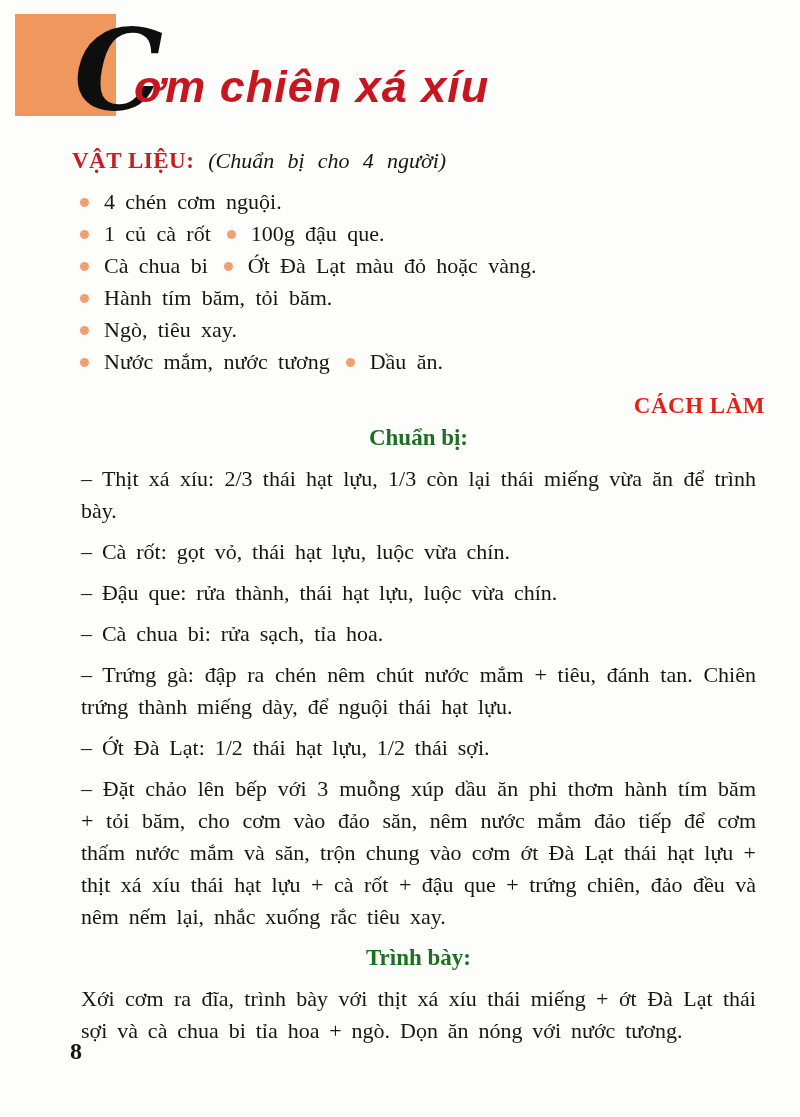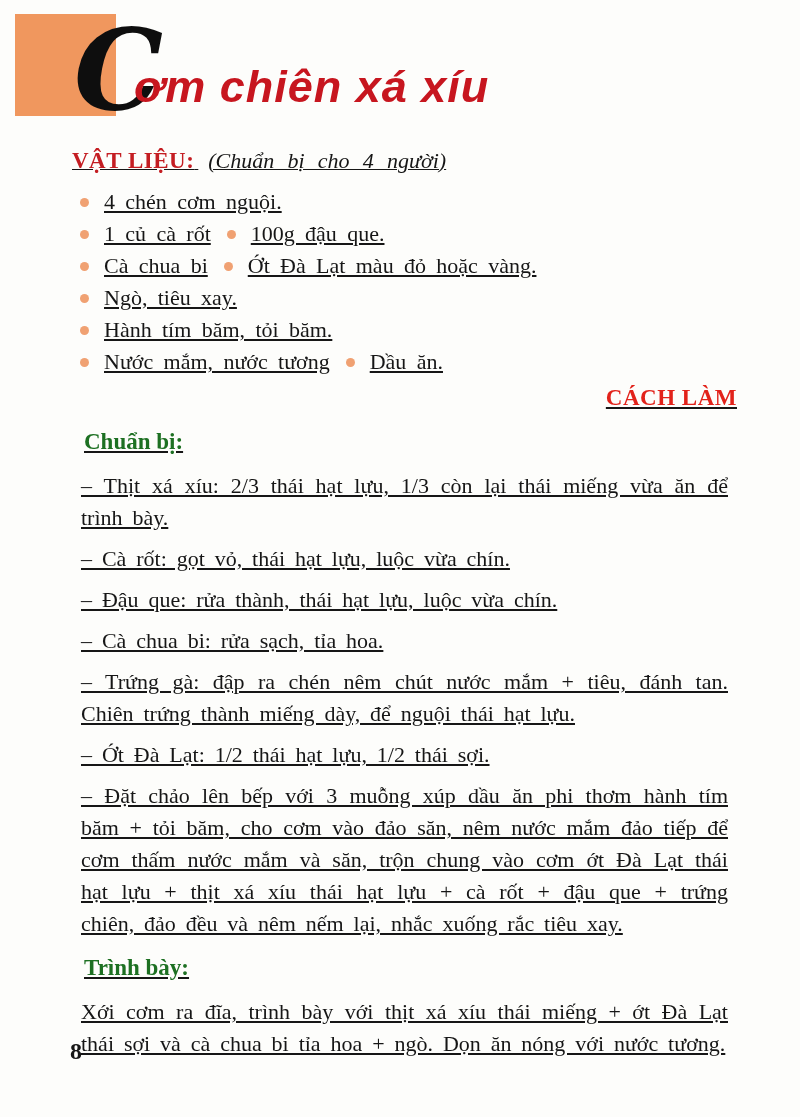--- a/index.html
+++ b/index.html
@@ -32,51 +32,51 @@
     position: absolute; left: 126px; top: 64px;
     font-family: "Liberation Sans", sans-serif;
     font-style: italic; font-weight: bold;
     font-size: 45px; line-height: 1;
     color: #c7161f;
     letter-spacing: 1px;
     margin-left: 8px;
   }
 
   
-  .content { padding: 14px 63px 0 72px; text-decoration: underline; }
+  .content { padding: 14px 35px 0 72px; }
 
   .vl-row { margin: 6px 0 8px; line-height: 30px; }
   .vl-heading {
     color: #c41d22; font-weight: bold; font-size: 23px;
     letter-spacing: 0.5px;
   }
   .vl-note {
     font-style: italic; font-size: 22px;
     margin-left: 10px; word-spacing: 0.35em;
   }
 
-  ul.ingredients { list-style: none; margin: 0 0 4px; padding: 0 0 0 8px; }
+  ul.ingredients { list-style: none; margin: 0 0 12px; padding: 0 0 0 8px; }
   ul.ingredients li {
     font-size: 22px; line-height: 32px;
     word-spacing: 0.22em; white-space: nowrap;
   }
   .dot {
     display: inline-block; width: 9px; height: 9px;
     border-radius: 50%; background: #f0a172;
     margin-right: 15px; vertical-align: 2px;
   }
   .dot.mid { margin-left: 16px; }
 
   .method-heading {
     color: #e2221a; font-weight: bold; font-size: 23px;
     letter-spacing: 0.5px; line-height: 32px; margin: 2px 0 0; text-align: right;
   }
   .section-title {
     color: #1d7022; font-weight: bold; font-size: 23px;
-    line-height: 32px; margin: 12px;
+    line-height: 32px; margin: 0; text-align: center;
   }
   .para {
     font-size: 22px; line-height: 32px;
     text-align: justify; word-spacing: 0.2em;
     margin: 9px;
   }
 
   .page-number {
     position: absolute; left: 70px; top: 1038px;
     font-weight: bold; font-size: 24px;
@@ -104,24 +104,24 @@
       <li>
         <span class="dot"></span><span>4 chén cơm nguội.</span>
       </li>
       <li>
         <span class="dot"></span><span>1 củ cà rốt</span><span class="dot mid"></span><span>100g đậu que.</span>
       </li>
       <li>
         <span class="dot"></span><span>Cà chua bi</span><span class="dot mid"></span><span>Ớt Đà Lạt  màu đỏ hoặc vàng.</span>
       </li>
       <li>
-        <span class="dot"></span><span>Ngò, tiêu xay.</span>
+        <span class="dot"></span><span>Hành tím băm, tỏi băm.</span>
       </li>
       <li>
-        <span class="dot"></span><span>Hành tím băm, tỏi băm.</span>
+        <span class="dot"></span><span>Ngò, tiêu xay.</span>
       </li>
       <li>
         <span class="dot"></span><span>Nước mắm, nước tương</span><span class="dot mid"></span><span>Dầu ăn.</span>
       </li>
     </ul>
 
     <p class="method-heading">CÁCH LÀM</p>
 
     <p class="section-title">Chuẩn bị:</p>
     <p class="para">–  Thịt xá xíu: 2/3 thái hạt lựu, 1/3 còn lại thái miếng vừa ăn để trình bày.</p>

